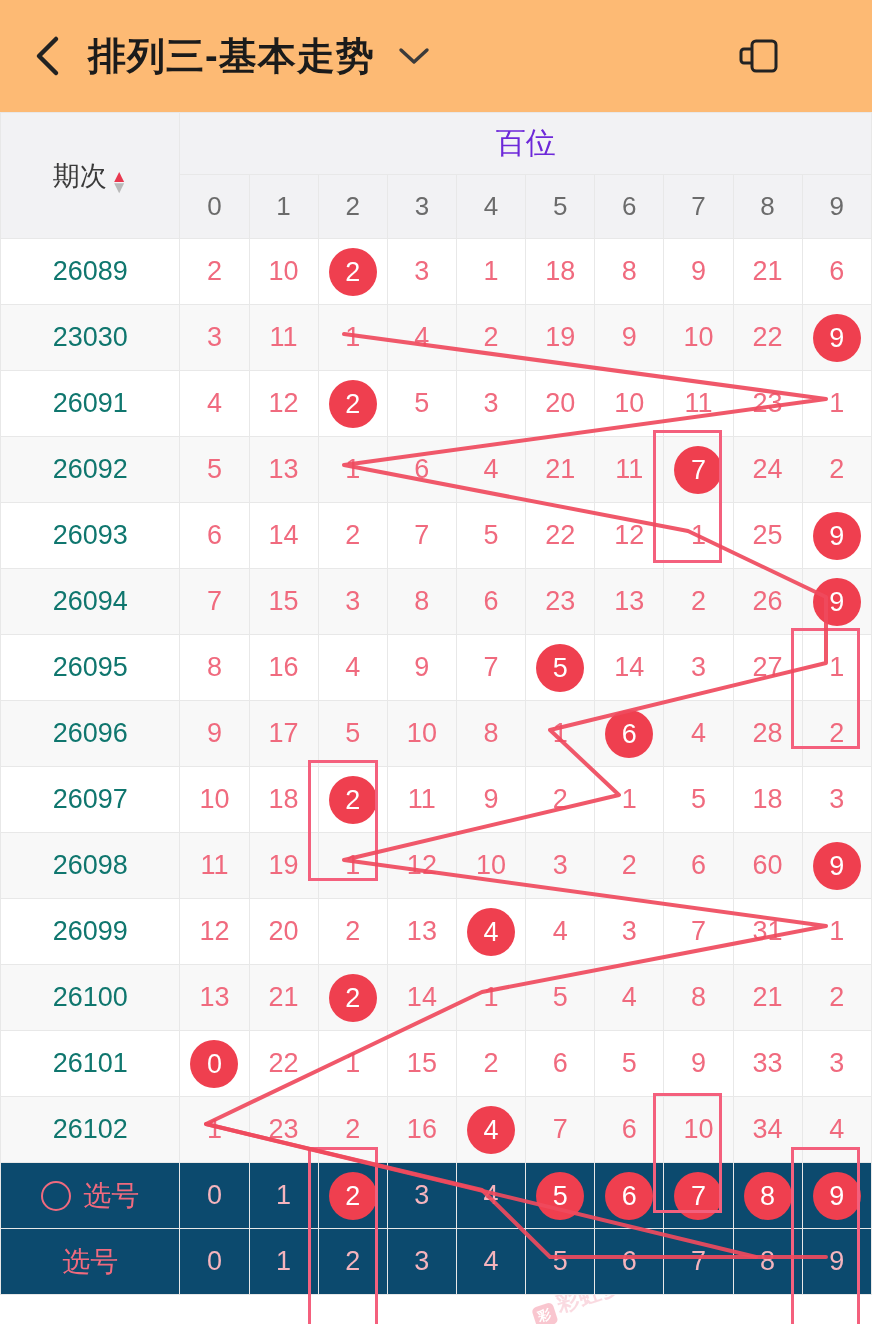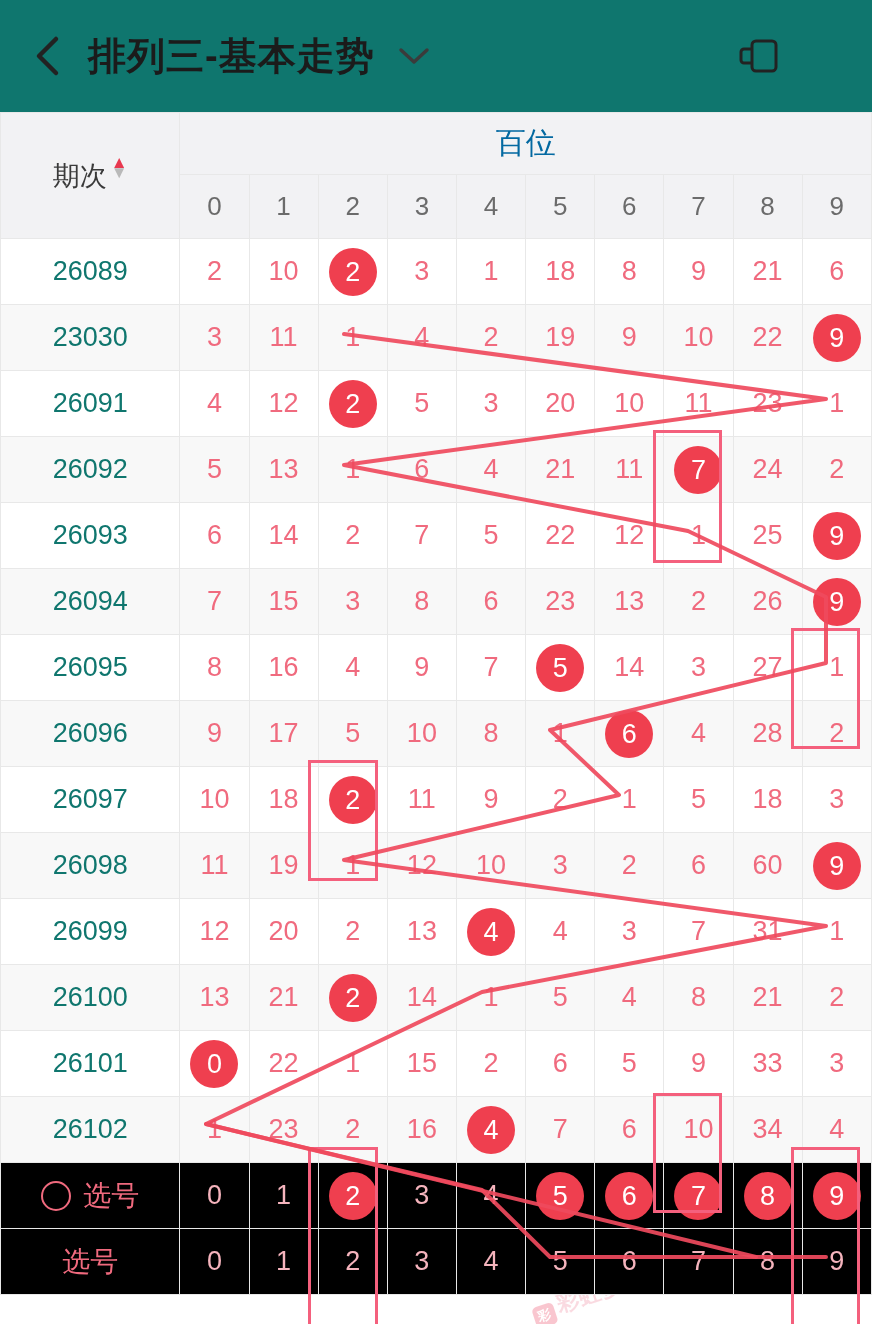--- a/index.html
+++ b/index.html
@@ -37,21 +37,21 @@
     vertical-align: -3px;
   }
 
   
   .header {
     position: relative;
     height: 112px;
     display: flex;
     align-items: center;
     padding: 0 26px;
-    background: #0f766e;
+    background: #fdba74;
     z-index: 5;
     justify-content: flex-end;
   }
   .back-icon {
     width: 44px; height: 44px;
     display: flex; align-items: center; justify-content: center;
     color: #222;
     flex: 0 0 auto;
   }
   .title {
@@ -106,30 +106,30 @@
     text-align: center;
     font-weight: 400;
   }
   .col-issue { width: 179px; }
   .col-num   { width: 69px; }
 
   thead .grp-head {
     height: 62px;
     background: #f2f2f4;
     font-size: 30px;
-    color: #0369a1;
+    color: #6d28d9;
   }
   thead .issue-head {
     background: #f2f2f4;
     font-size: 27px;
     color: #3a3a3a;
     vertical-align: middle;
   }
   .issue-head-inner {
-    display: flex; align-items: flex-start; justify-content: center; gap: 4px;
+    display: flex; align-items: flex-end; justify-content: center; gap: 4px;
   }
   .sort-arrows { display: inline-flex; flex-direction: column; line-height: .62; }
   .sort-arrows .up { color: #e8384f; font-size: 17px; }
   .sort-arrows .dn { color: #b9b9b9; font-size: 17px; }
 
   thead .digit-head {
     height: 64px;
     background: #f2f2f4;
     font-size: 26px;
     color: #6b6b6b;
@@ -156,21 +156,21 @@
     border-radius: 50%;
     background: #ef3f4f;
     color: #fff;
     font-size: 27px;
     line-height: 48px;
     text-align: center;
     z-index: 2;
   }
 
   
-  tr.select-row td { height: 66px; background: #000000; }
+  tr.select-row td { height: 66px; background: #0c4a6e; }
   td.select-label {
     font-size: 28px;
     color: #f06a7e;
   }
   .select-label-inner { display: flex; align-items: center; justify-content: center; gap: 12px; }
   .circle-mark {
     width: 30px; height: 30px;
     border: 2px solid #f06a7e;
     border-radius: 50%;
     display: inline-block;

